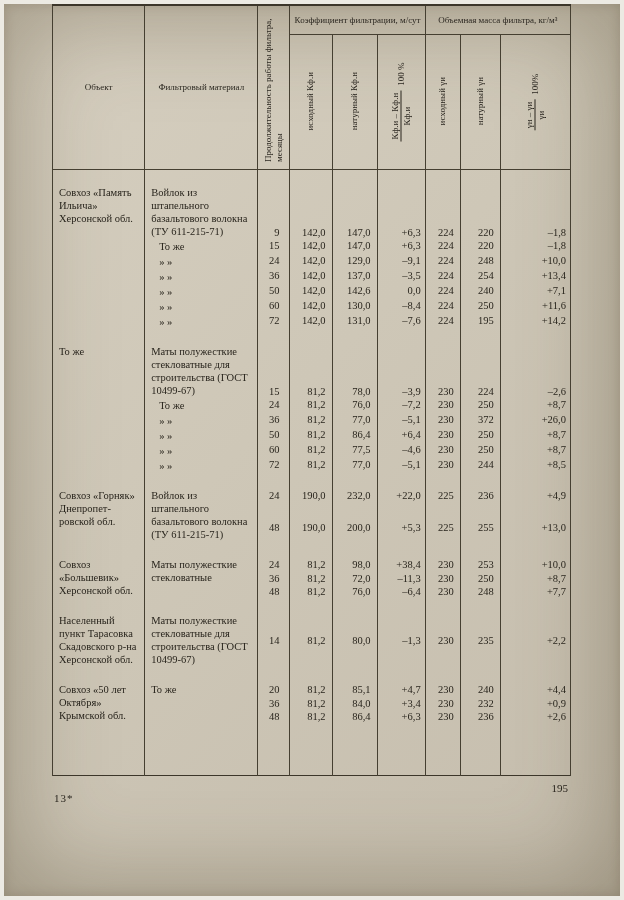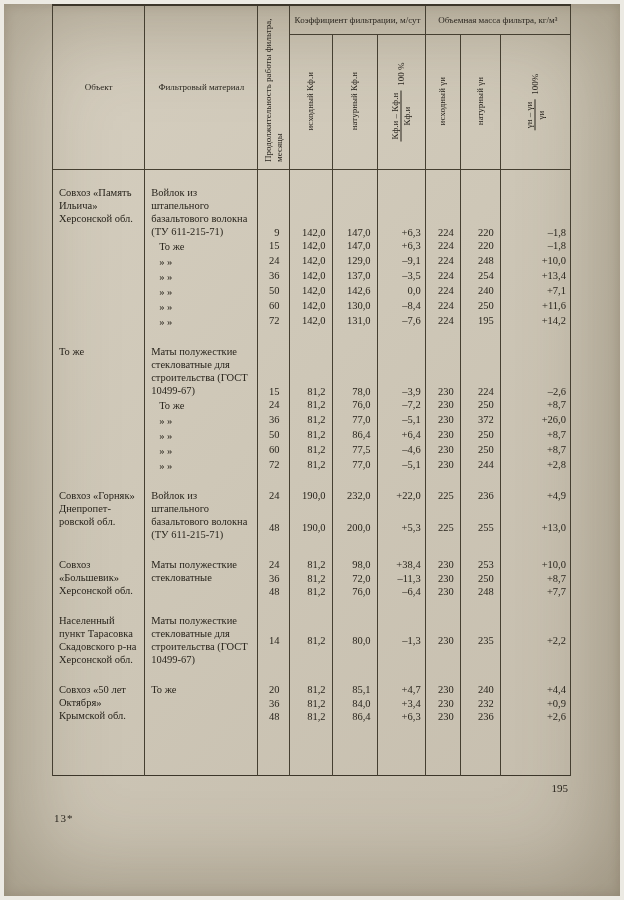--- a/index.html
+++ b/index.html
@@ -66,21 +66,21 @@
   td.pct { text-align:right; padding-left:4px; }
   td.vab { vertical-align:bottom; }
   td.vam { vertical-align:middle; }
   tr.gtop > td { padding-top:16px; }
   tr.sp td { height:52px; }
   .footer {
     display:flex; justify-content:space-between;
     margin:6px 52px 0 50px;
     font-size:11px;
   }
-  .sig { position:relative; top:10px; letter-spacing:1px;margin-top:20px; }
+  .sig { position:relative; top:10px; letter-spacing:1px; }
 </style>
 </head>
 <body>
 
 <div class="page">
 
 
   <table class="main">
     <colgroup>
       <col style="width:92px">
@@ -250,21 +250,21 @@
           <td class="pct">+8,7</td>
         </tr>
         <tr>
           <td class="mat mark">» »</td>
           <td class="mon">72</td>
           <td class="num">81,2</td>
           <td class="num">77,0</td>
           <td class="pct">–5,1</td>
           <td class="num">230</td>
           <td class="num">244</td>
-          <td class="pct">+2,8</td>
+          <td class="pct">+8,5</td>
         </tr>
         <tr class="gtop">
           <td class="obj" rowspan="2">Совхоз «Горняк» Днеп­ропет­ровской обл.</td>
           <td class="mat" rowspan="2">Войлок из штапельного базальтового волокна (ТУ 611-215-71)</td>
           <td class="mon">24</td>
           <td class="num">190,0</td>
           <td class="num">232,0</td>
           <td class="pct">+22,0</td>
           <td class="num">225</td>
           <td class="num">236</td>

